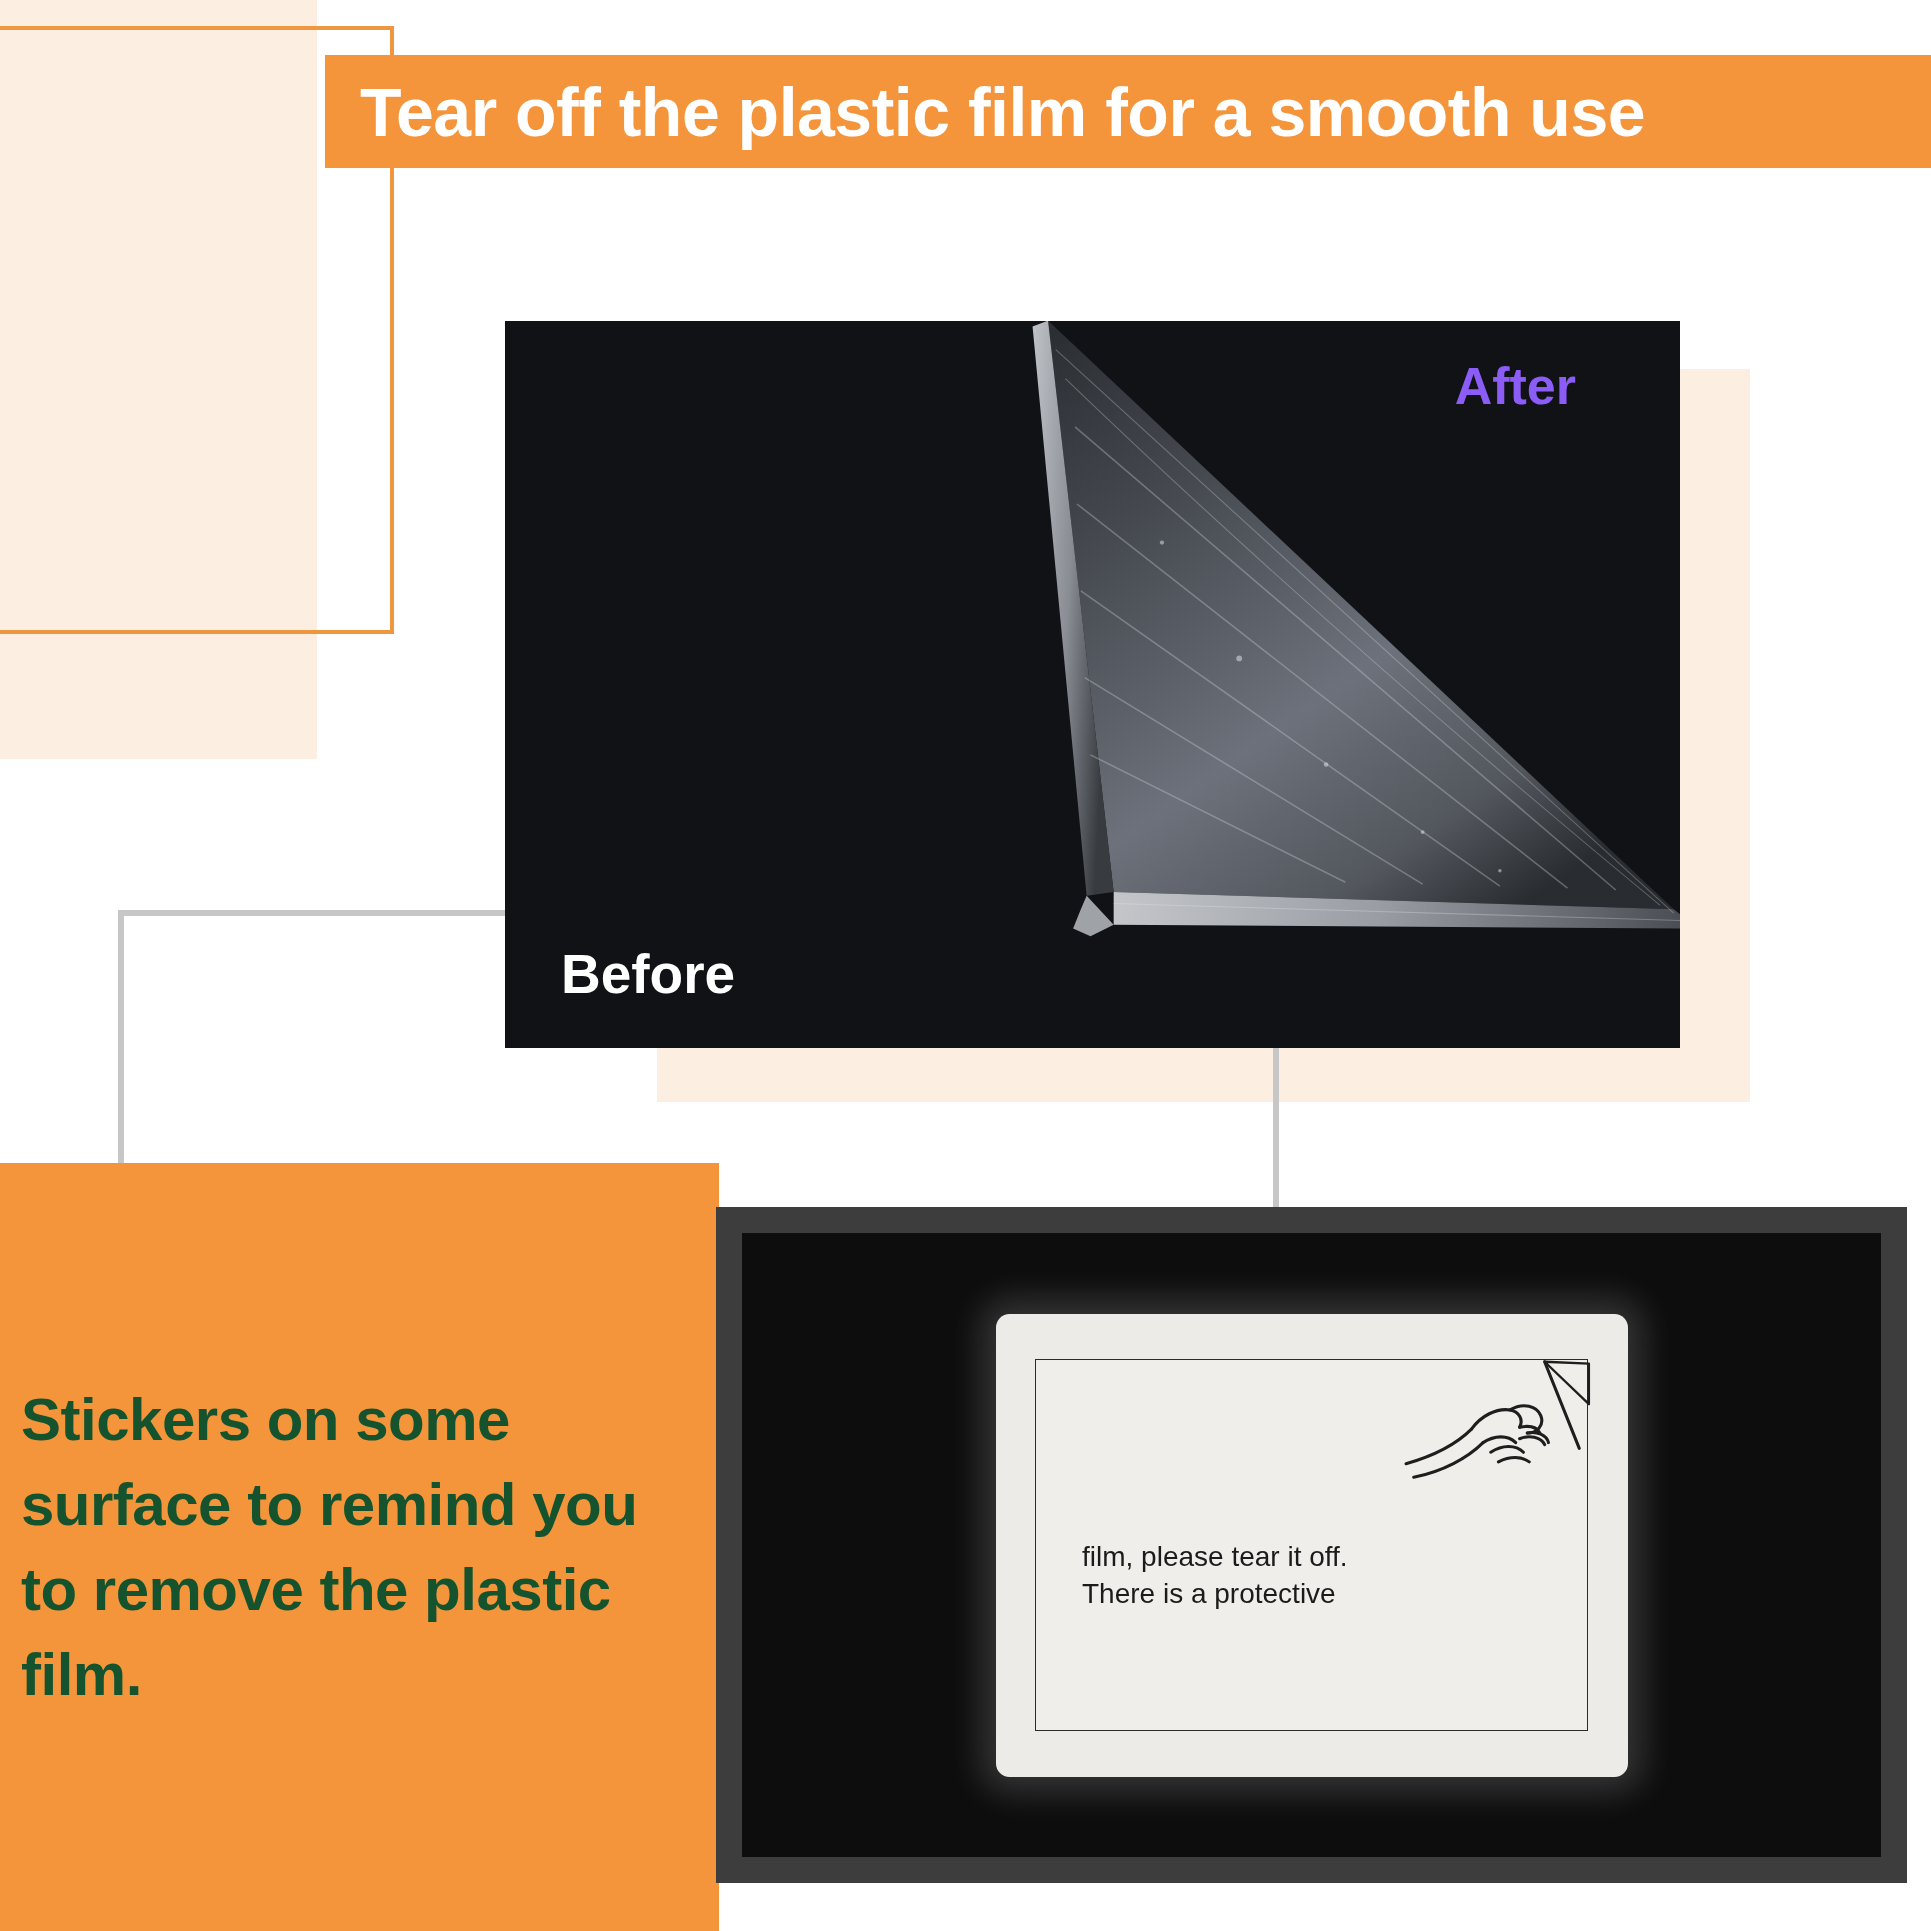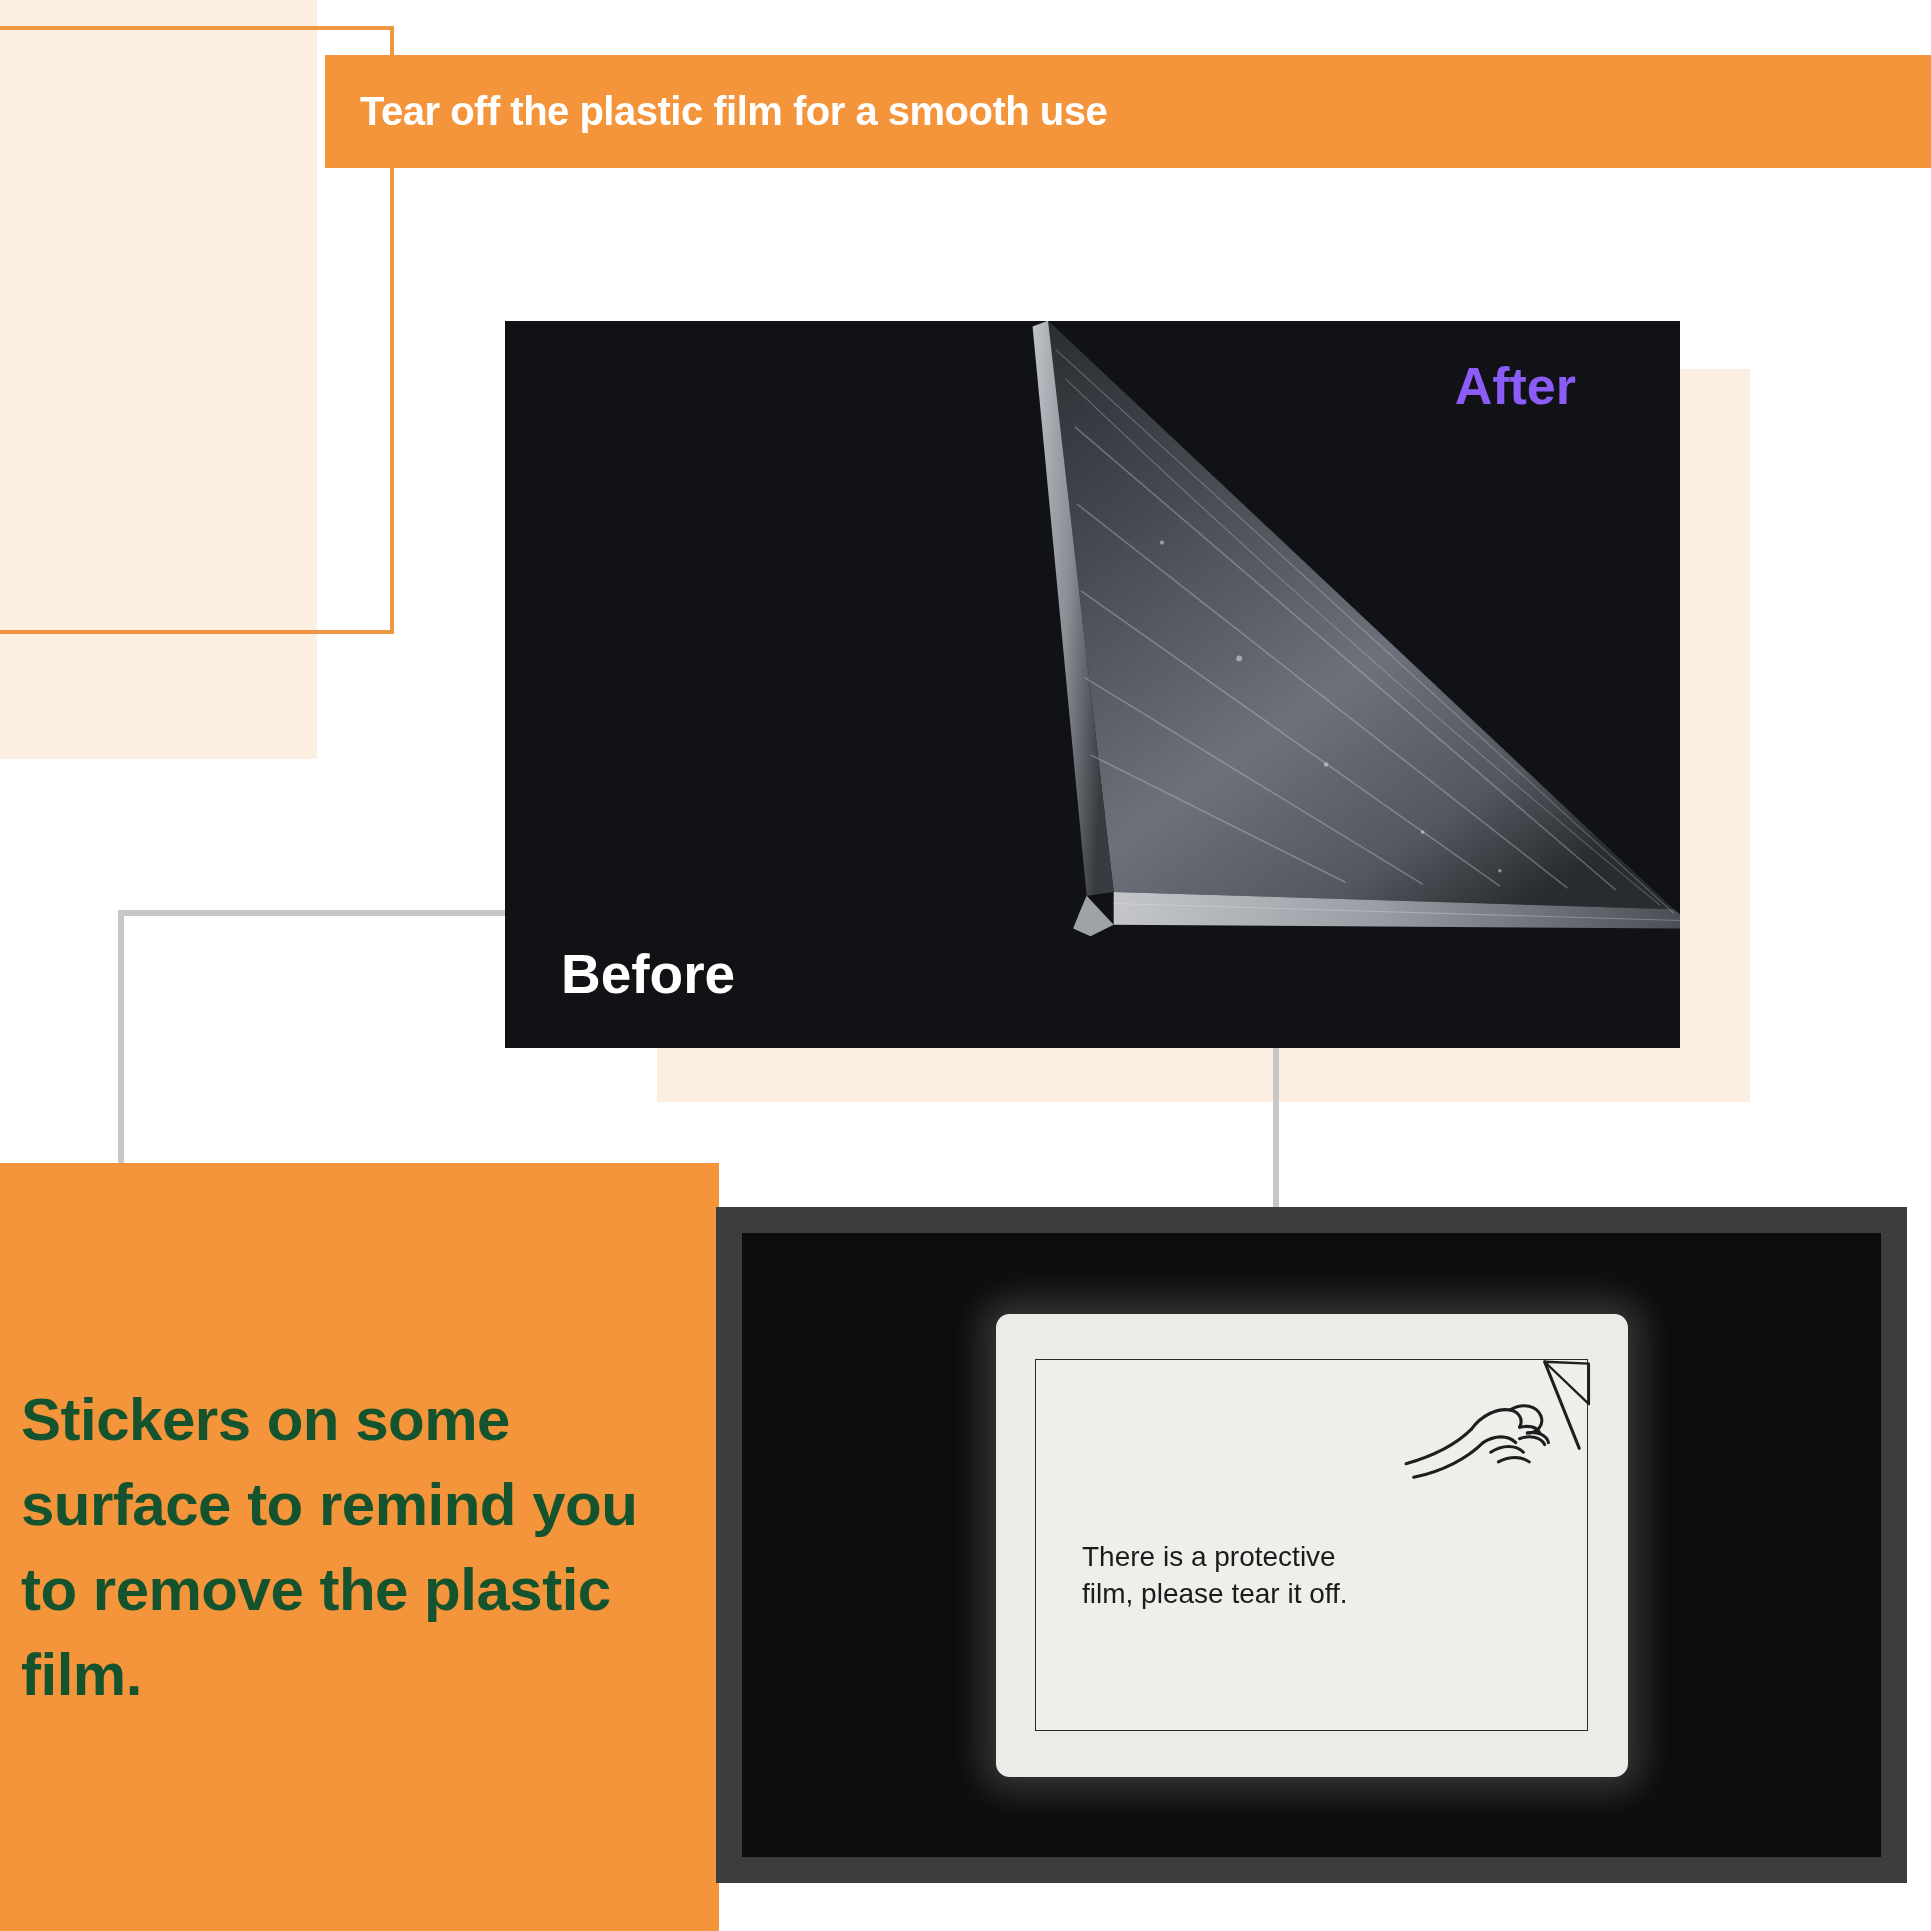--- a/index.html
+++ b/index.html
@@ -58,21 +58,21 @@
 
   
   .header-banner {
     position:absolute; left:325px; top:55px;
     width:1606px; height:113px;
     background:#F4953B;
     display:flex; align-items:center;
   }
   .header-title {
     color:#FFFFFF;
-    font-size:40px;
+    font-size:68px;
     font-weight:700;
     letter-spacing:-0.5px;
     padding-left:35px;
     white-space:nowrap;
   }
 
   
   .subtitle {
     position:absolute; left:425px; top:230px;
     font-size:37px;
@@ -269,22 +269,22 @@
               <path d="M 132 80 C 142 78 152 82 154 90"></path>
               <path d="M 124 86 C 134 82 146 84 150 92"></path>
 
               <path d="M 86 90 C 98 82 112 82 120 90"></path>
               <path d="M 94 100 C 106 92 120 92 128 100"></path>
               <path d="M 102 110 C 114 104 126 104 134 110"></path>
             </g>
           </svg>
 
           <div class="sticker-text">
+            <div>film, please tear it off.</div>
             <div>There is a protective</div>
-            <div>film, please tear it off.</div>
           </div>
 
         </div>
       </div>
     </div>
   </div>
 
 </div>
 
 

